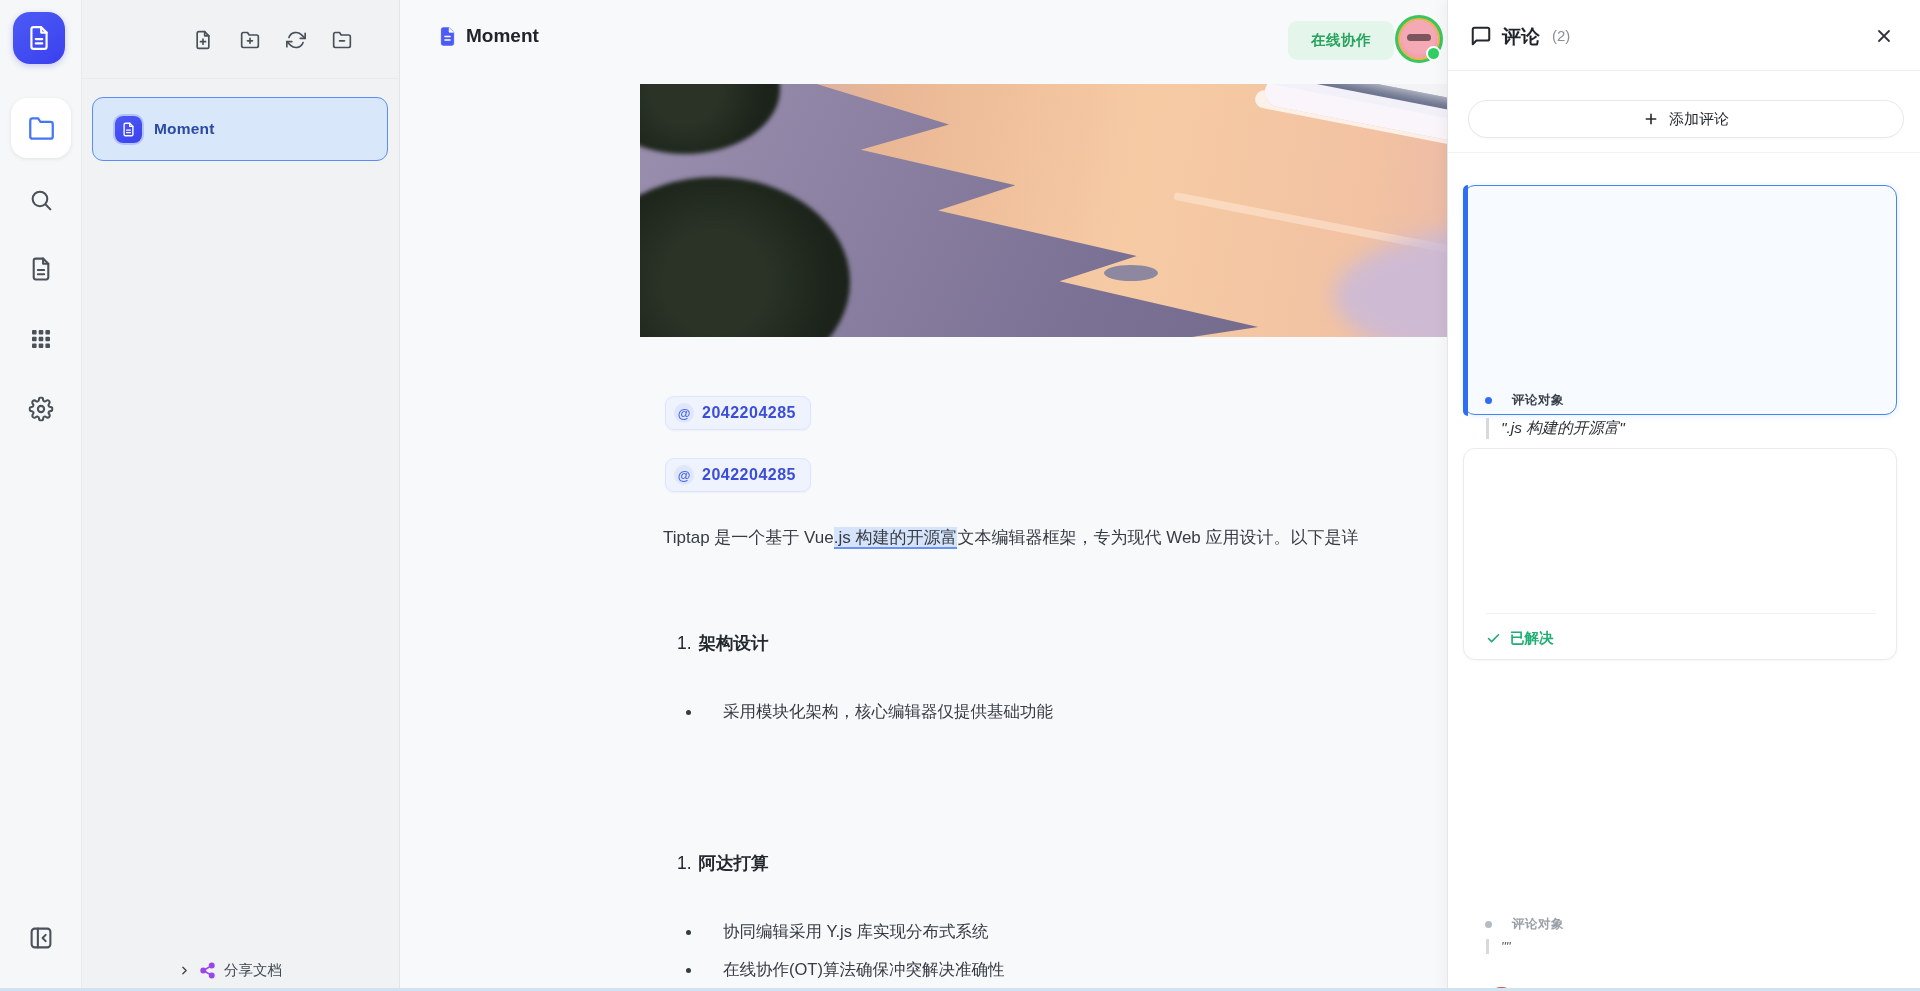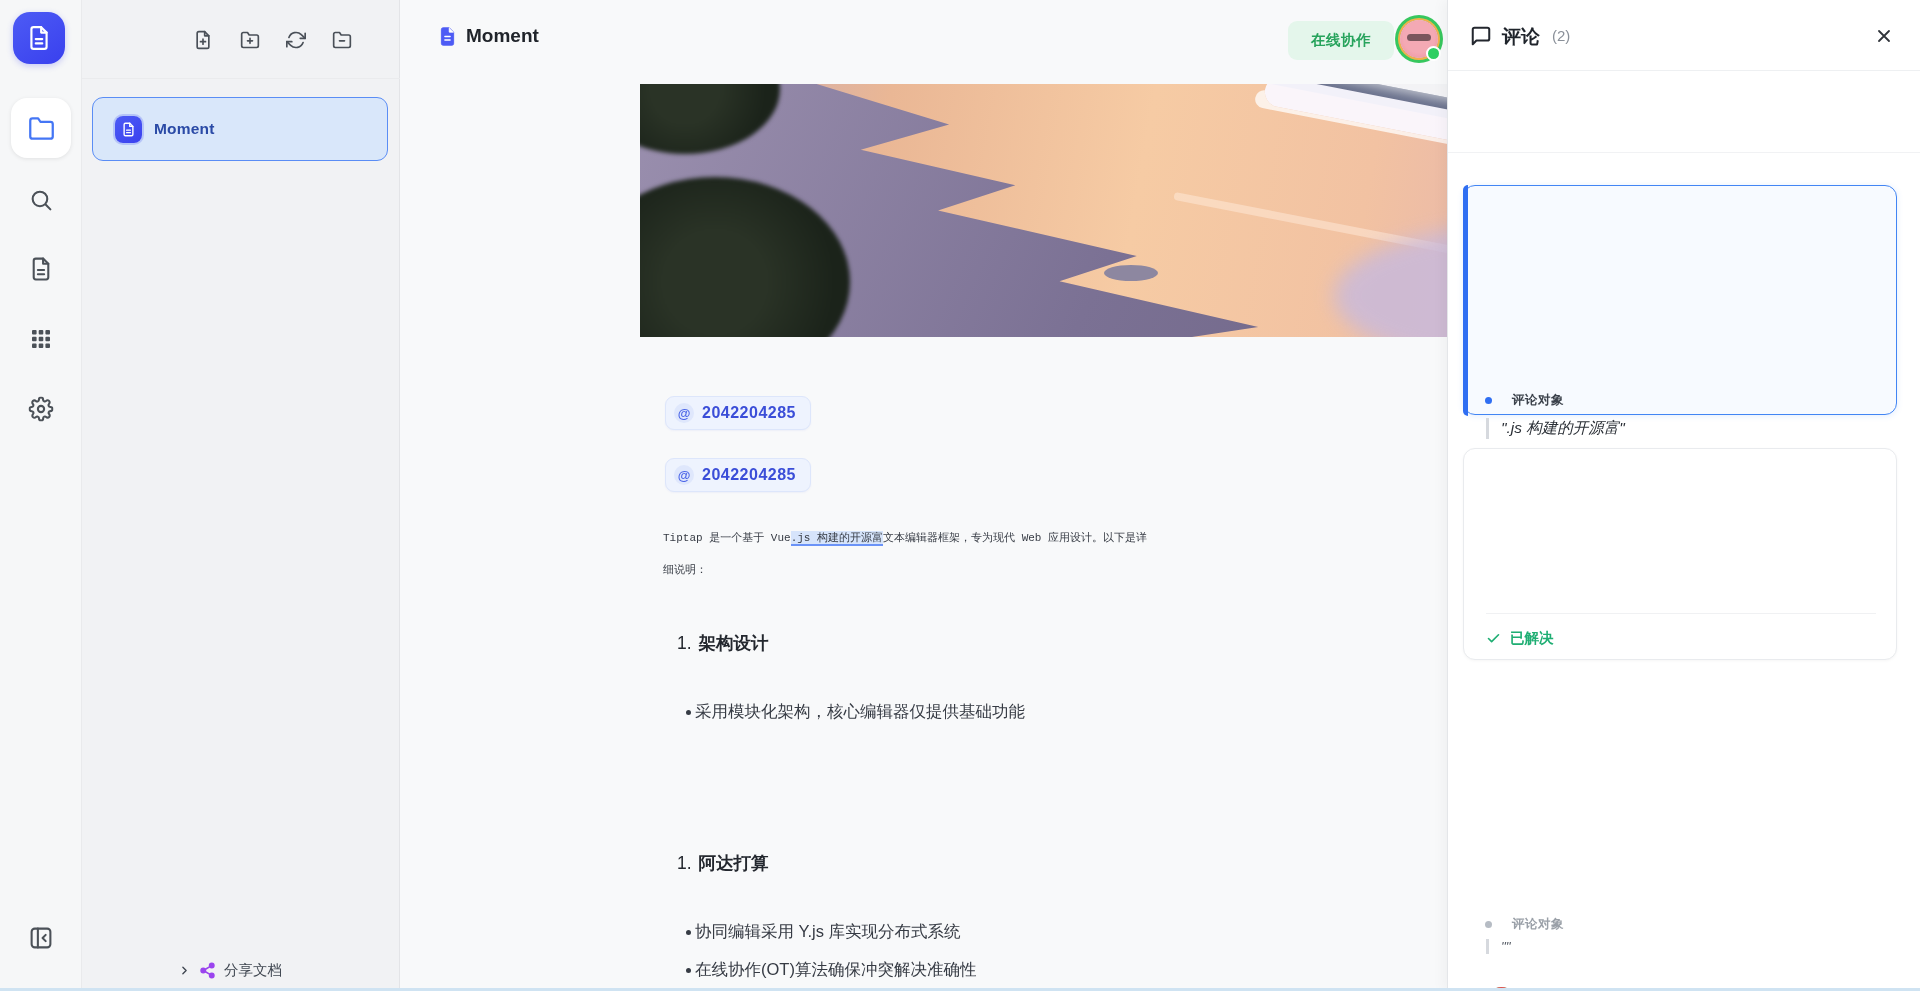--- a/index.html
+++ b/index.html
@@ -82,27 +82,27 @@
 
   
   .mention { position:absolute; left:265px; height:34px; border-radius:9px; background:#eef3fe;
     border:1px solid #dde6fb; display:flex; align-items:center; gap:8px; padding:0 14px 0 8px;
     cursor:pointer; box-shadow:0 1px 2px rgba(60,90,220,.06); }
   .at-badge { width:20px; height:20px; border-radius:50%; background:#dfe7fc; color:#4c66e8;
     font-size:13px; font-weight:bold; display:flex; align-items:center; justify-content:center; }
   .mention-id { font-size:16px; font-weight:bold; color:#3b4ed8; letter-spacing:.5px; }
 
   
-  .para { position:absolute; left:263px; top:522px; font-size:11px; line-height:32px; color:#363b44;
-    white-space:nowrap;font-family:Liberation Mono, monospace; }
+  .para { position:absolute; left:263px; top:522px; font-size:17px; line-height:32px; color:#363b44;
+    white-space:nowrap; }
   .hl { background:#d6e4fb; border-bottom:2px solid #6b93f7; padding:1px 0 0; }
   .sec-heading { position:absolute; left:277px; font-size:17.5px; color:#23272e; white-space:nowrap; }
   .sec-num { margin-right:7px; }
   .sec-text { font-weight:bold;text-align:right; }
-  .bullet { position:absolute; left:286px; display:flex; align-items:center; gap:4px;
+  .bullet { position:absolute; left:286px; display:flex; align-items:center; gap:32px;
     font-size:16.5px; color:#363b44; white-space:nowrap; }
   .b-dot { width:5px; height:5px; border-radius:50%; background:#363b44; flex:none; }
 
   
   .comments { position:absolute; left:1447px; top:0; width:473px; height:991px; background:#fff;
     border-left:1px solid #e4e6e9; box-shadow:-4px 0 12px rgba(0,0,0,.04); z-index:40; }
   .cp-header { position:absolute; left:0; top:0; width:100%; height:71px; border-bottom:1px solid #eef0f2; }
   .cp-bubble { position:absolute; left:22px; top:25px; color:#23272e; }
   .cp-title { position:absolute; left:54px; top:24px; font-size:19px; font-weight:bold; color:#1f242b; }
   .cp-count { position:absolute; left:104px; top:27px; font-size:15px; color:#8a9099; }
@@ -308,21 +308,20 @@
     <span class="at-badge">@</span>
     <span class="mention-id">2042204285</span>
   </div>
   <div class="mention" style="top:458px">
     <span class="at-badge">@</span>
     <span class="mention-id">2042204285</span>
   </div>
 
   <div class="para">
     <div><span>Tiptap 是一个基于 Vue</span><span class="hl">.js 构建的开源富</span><span>文本编辑器框架，专为现代 Web 应用设计。以下是详</span></div>
-    <div>细说明：</div>
   </div>
 
   <div class="sec-heading" style="top:631px">
     <span class="sec-num">1.</span><span class="sec-text">架构设计</span>
   </div>
   <div class="bullet" style="top:701px">
       <span class="b-dot"></span>
       <span>采用模块化架构，核心编辑器仅提供基础功能</span>
     </div>
 
@@ -348,20 +347,28 @@
     </span>
     <span class="cp-title">评论</span>
     <span class="cp-count">(2)</span>
     <span class="cp-close">
       <svg width="20" height="20" viewBox="0 0 24 24" fill="none" stroke="currentColor" stroke-width="2.2" stroke-linecap="round">
           <path d="M18 6L6 18M6 6l12 12"></path>
         </svg>
     </span>
   </div>
 
+  <div class="add-btn">
+    <span class="add-plus">
+      <svg width="16" height="16" viewBox="0 0 24 24" fill="none" stroke="currentColor" stroke-width="2.4" stroke-linecap="round">
+          <path d="M12 5v14M5 12h14"></path>
+        </svg>
+    </span>
+    <span>添加评论</span>
+  </div>
   <div class="cp-div2"></div>
 
   <div class="card selected c1">
     <div class="target-row" style="top:206px">
       <span class="t-dot blue"></span>
       <span class="t-label dark">评论对象</span>
     </div>
     <div class="quote big" style="top:232px">".js 构建的开源富"</div>
     <div class="cmt-avatar av-moment" style="top:281px"></div>
     <div class="author-row" style="top:286px">

